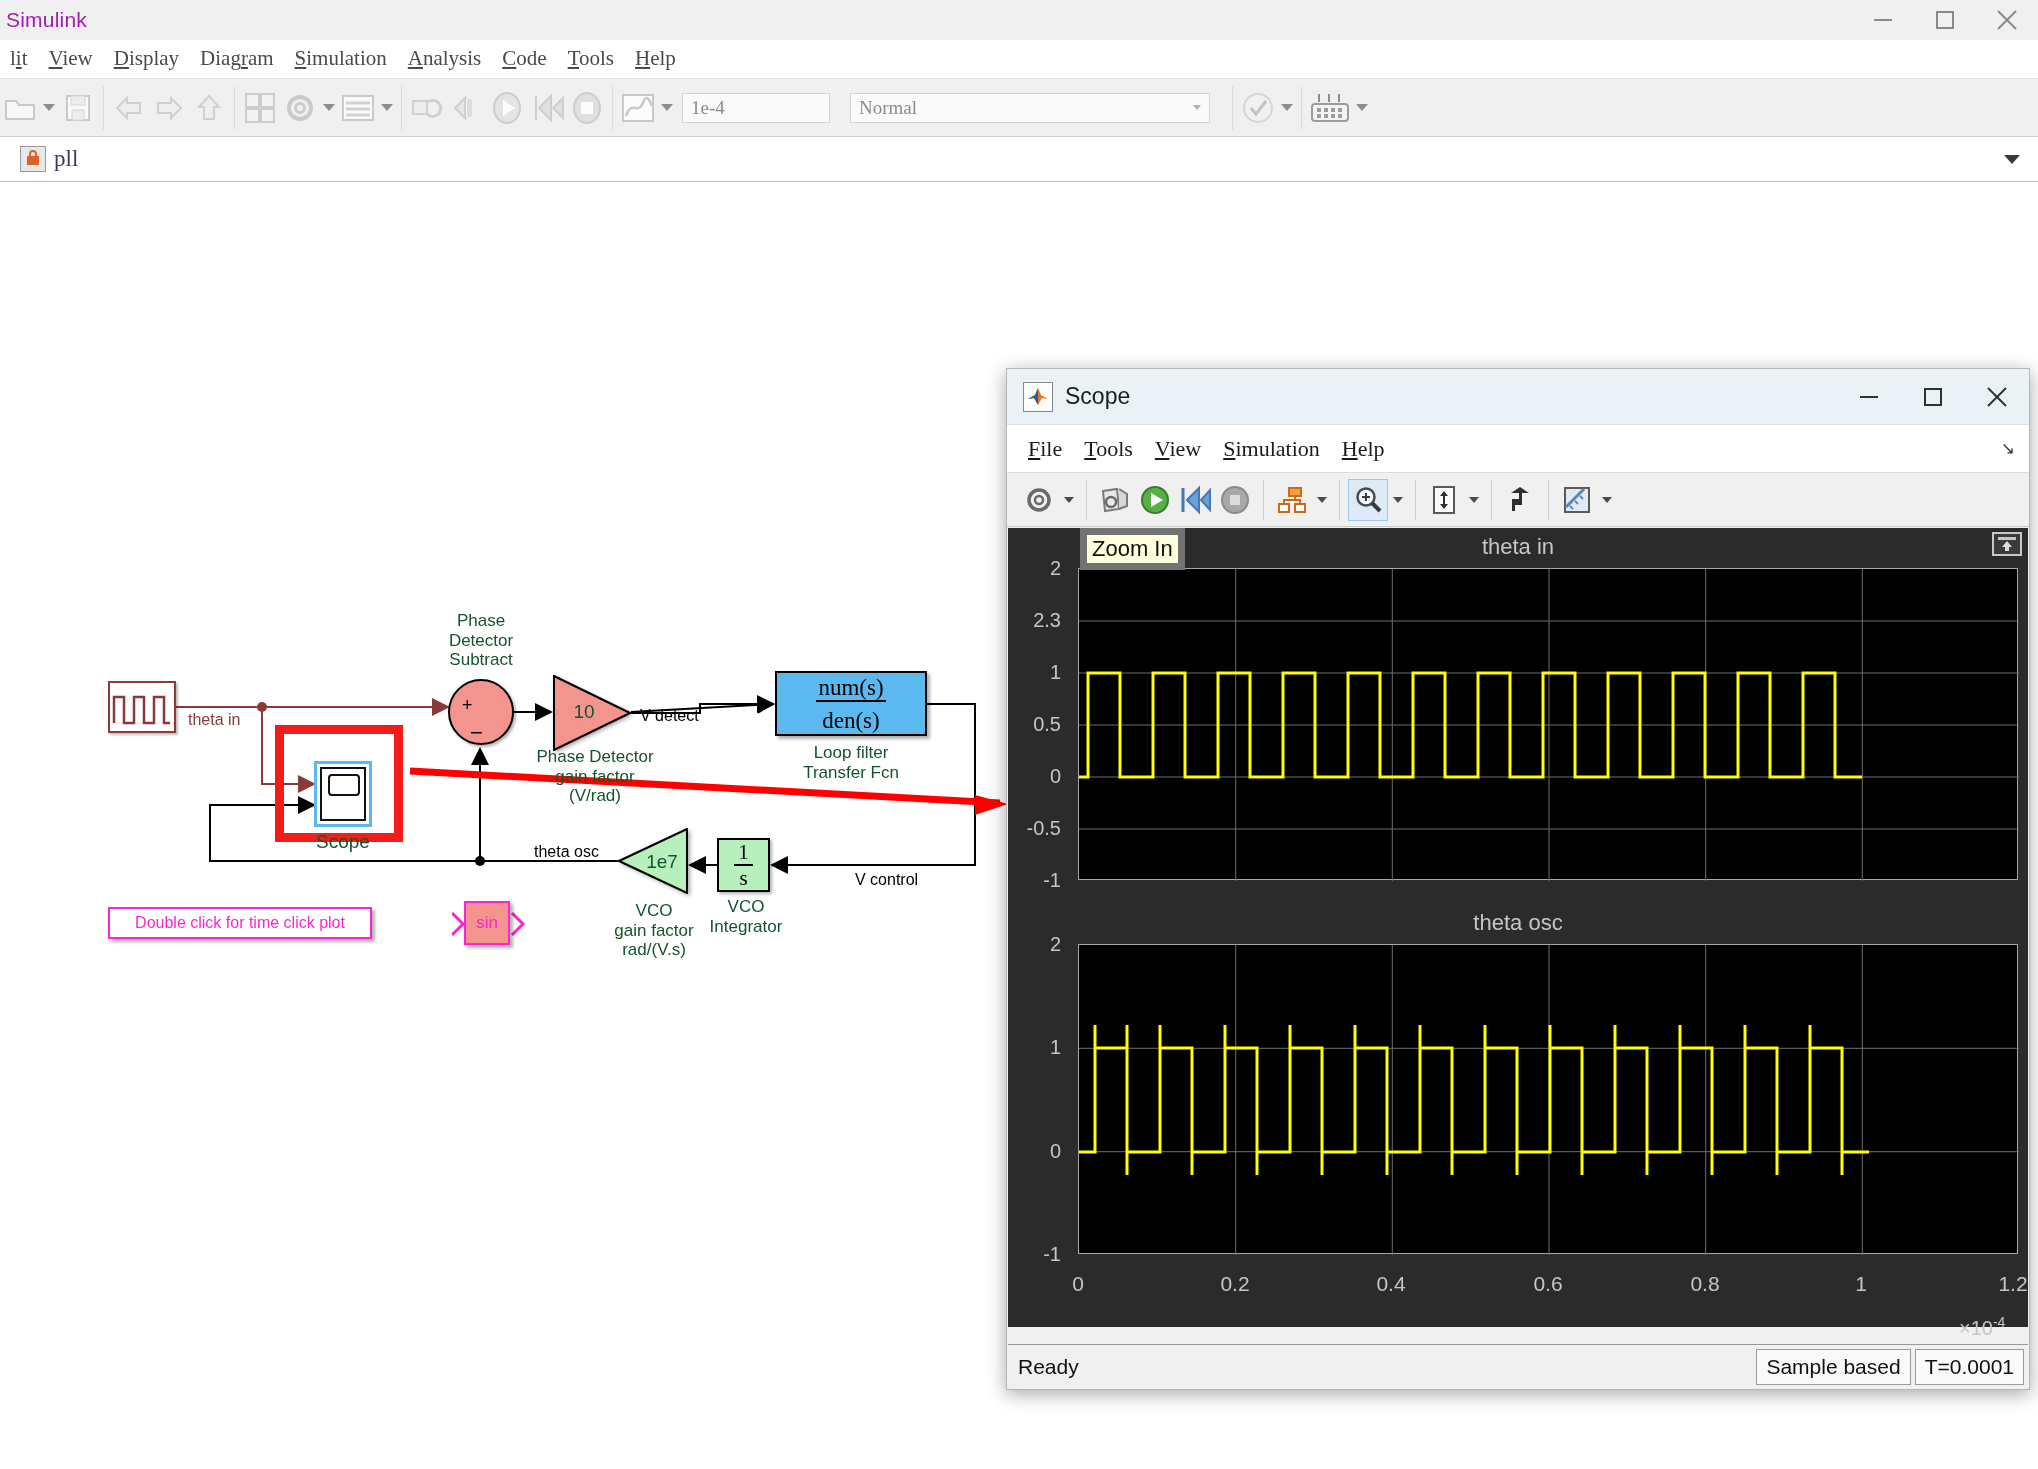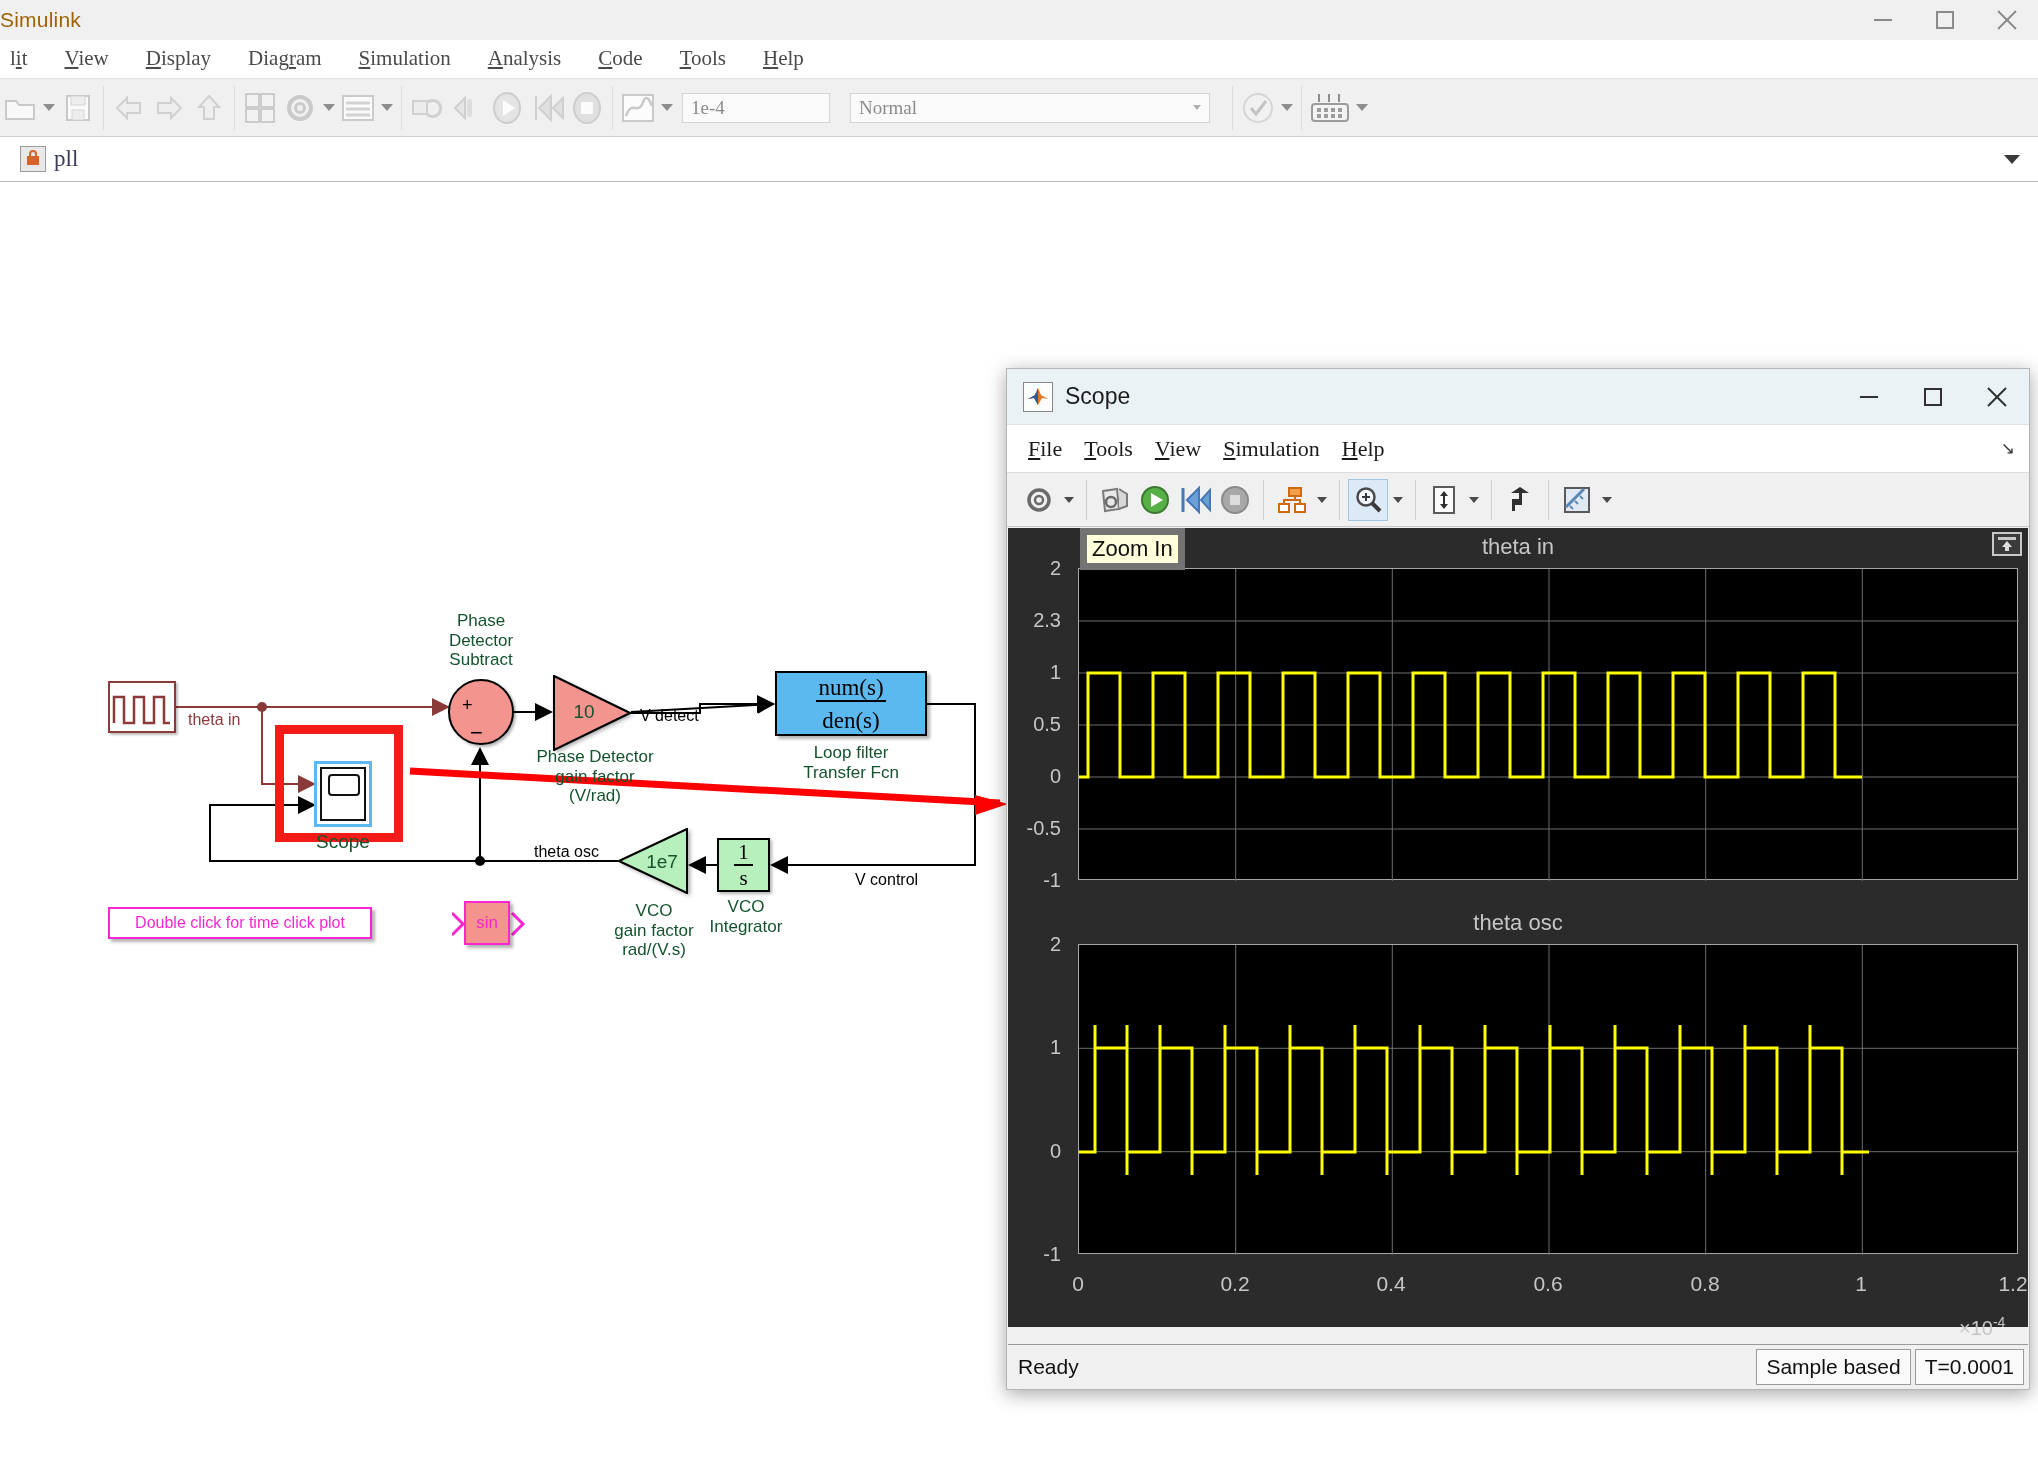--- a/index.html
+++ b/index.html
@@ -14,33 +14,33 @@
 
   
   #simulink-window { position:absolute; inset:0; background:#ffffff; }
 
   .sl-titlebar {
     height:40px; background:#f0f0f0;
     display:flex; align-items:center;
     position:relative;
   }
   .sl-title {
-    font-size:21px; color:#a16207; 
+    font-size:21px; color:#a21caf; padding-left:6px;
     letter-spacing:0.2px;
   }
   .winbtns { position:absolute; right:0; top:0; height:40px; display:flex; }
   .winbtn {
     width:62px; height:40px; display:flex; align-items:center; justify-content:center;
     color:#8a8a8a;
   }
   .winbtn svg { display:block; }
 
   .sl-menubar {
     height:38px; background:#ffffff;
-    display:flex; align-items:center; gap:17px;
+    display:flex; align-items:center; gap:1px;
     border-bottom:1px solid #ffffff;
     padding-left:0px;
   }
   .menuitem {
     font-size:21px; color:#4a4a4a; padding:2px 10px;
     font-family:"Liberation Serif", serif;
     white-space:nowrap;
   }
   .menuitem u { text-decoration:underline; }
 

